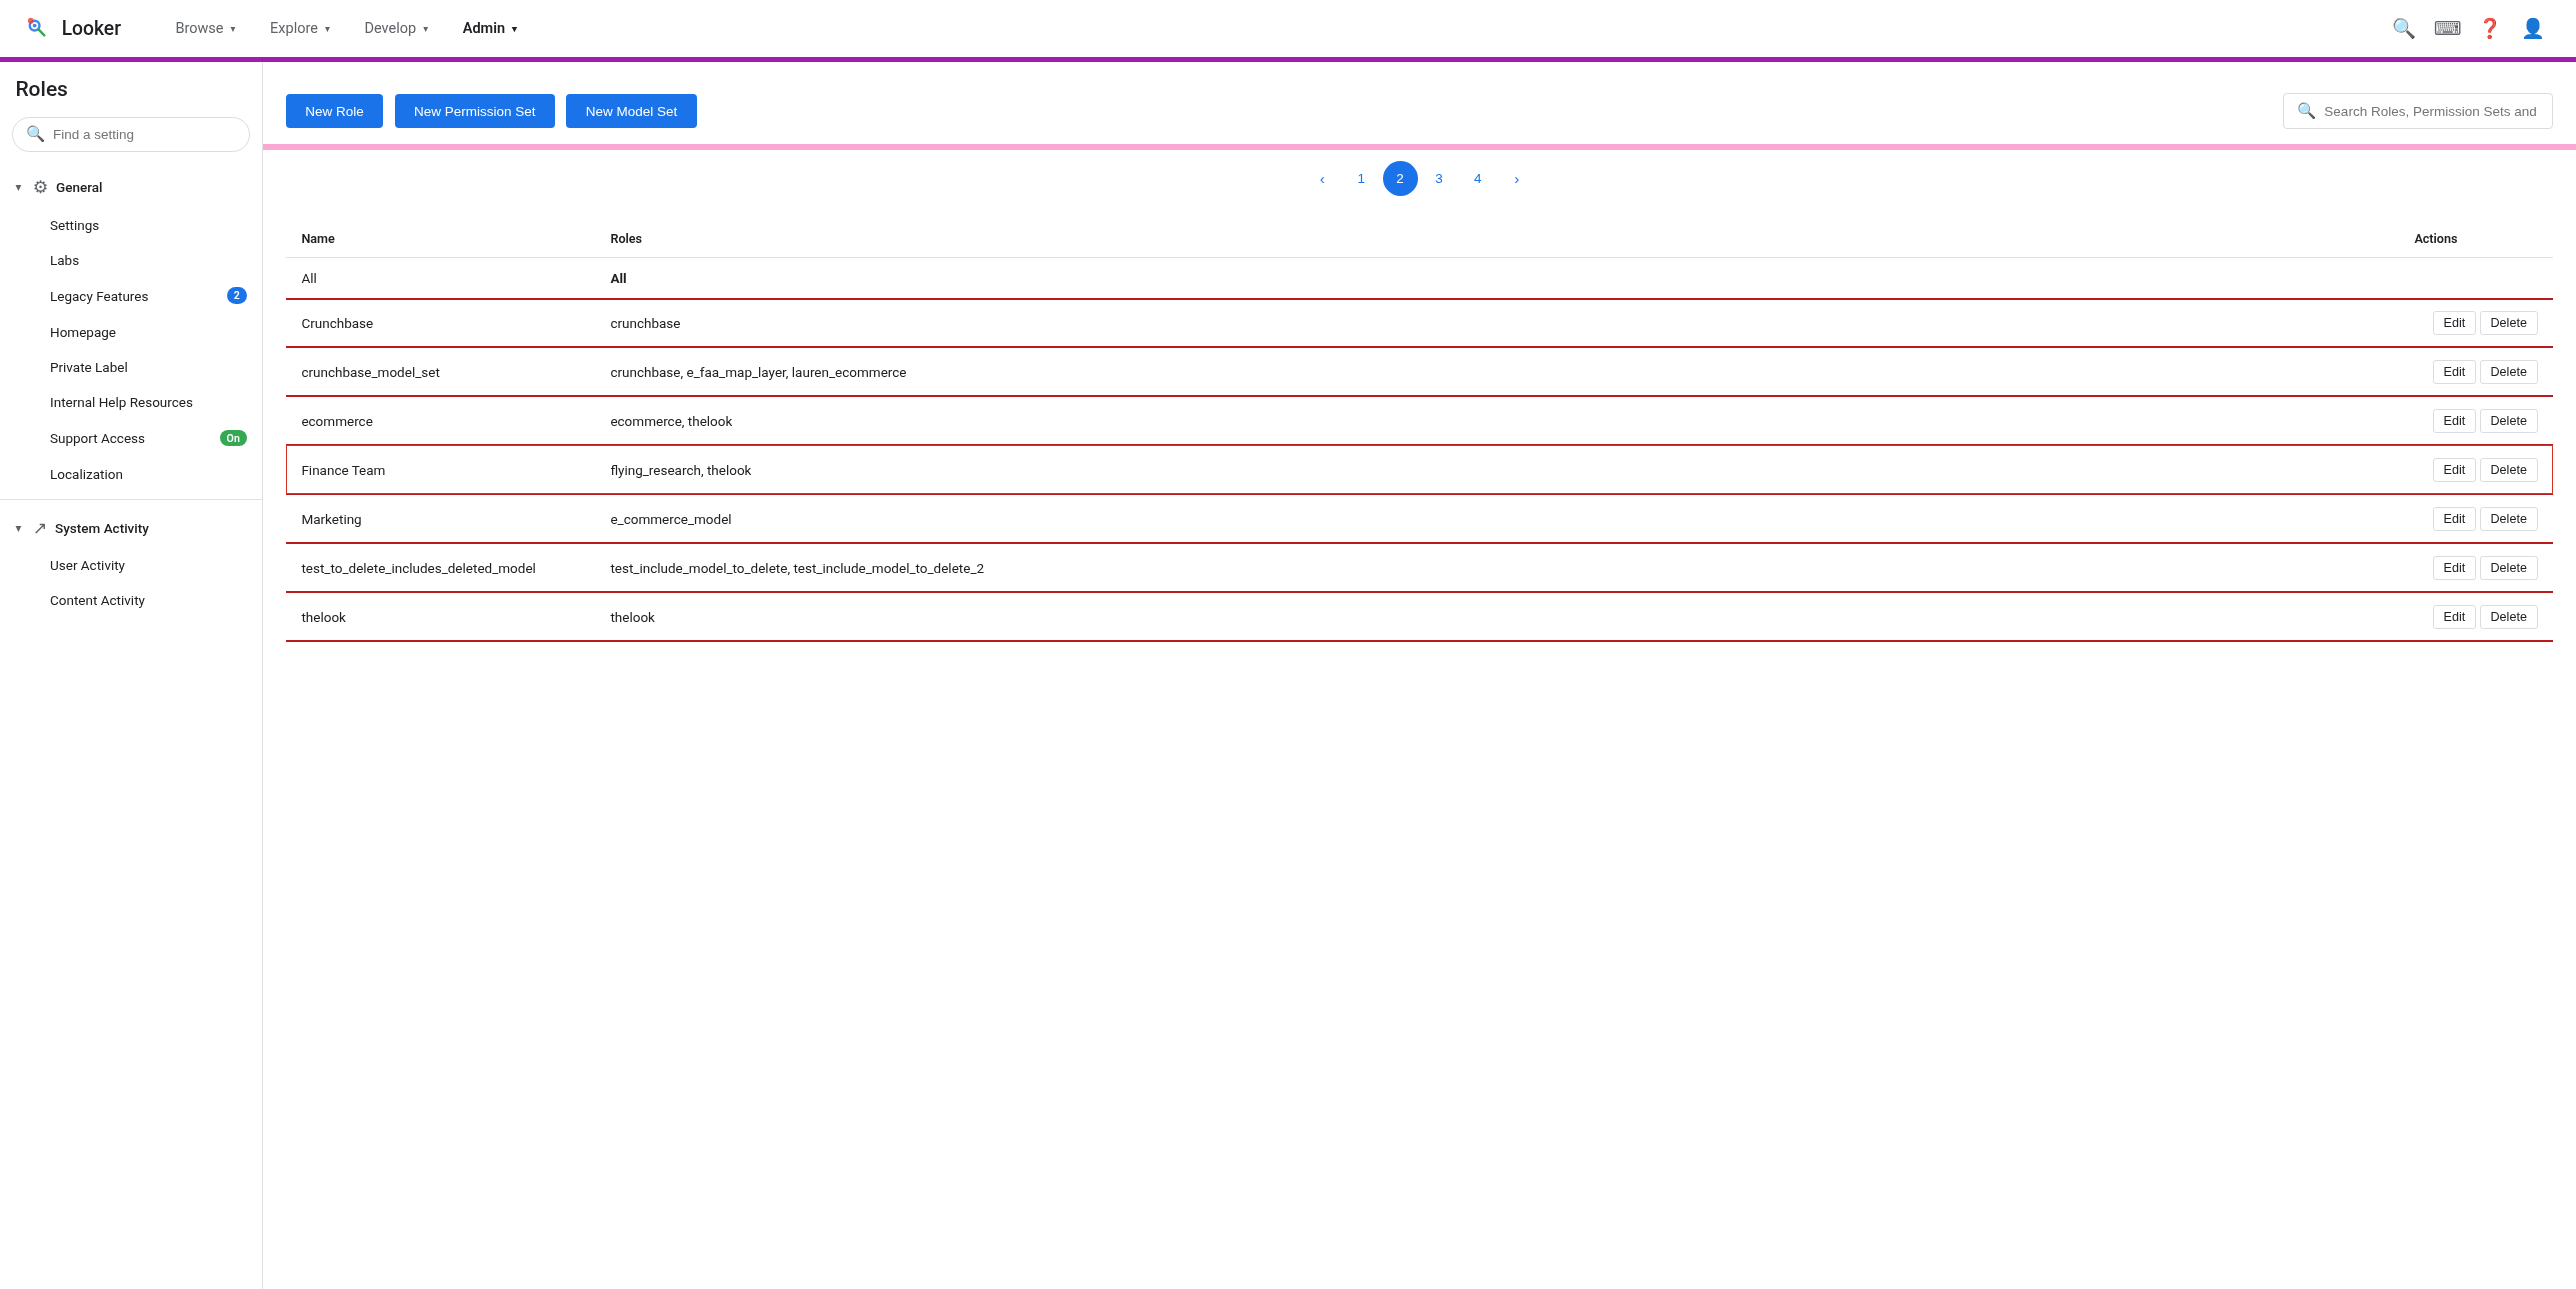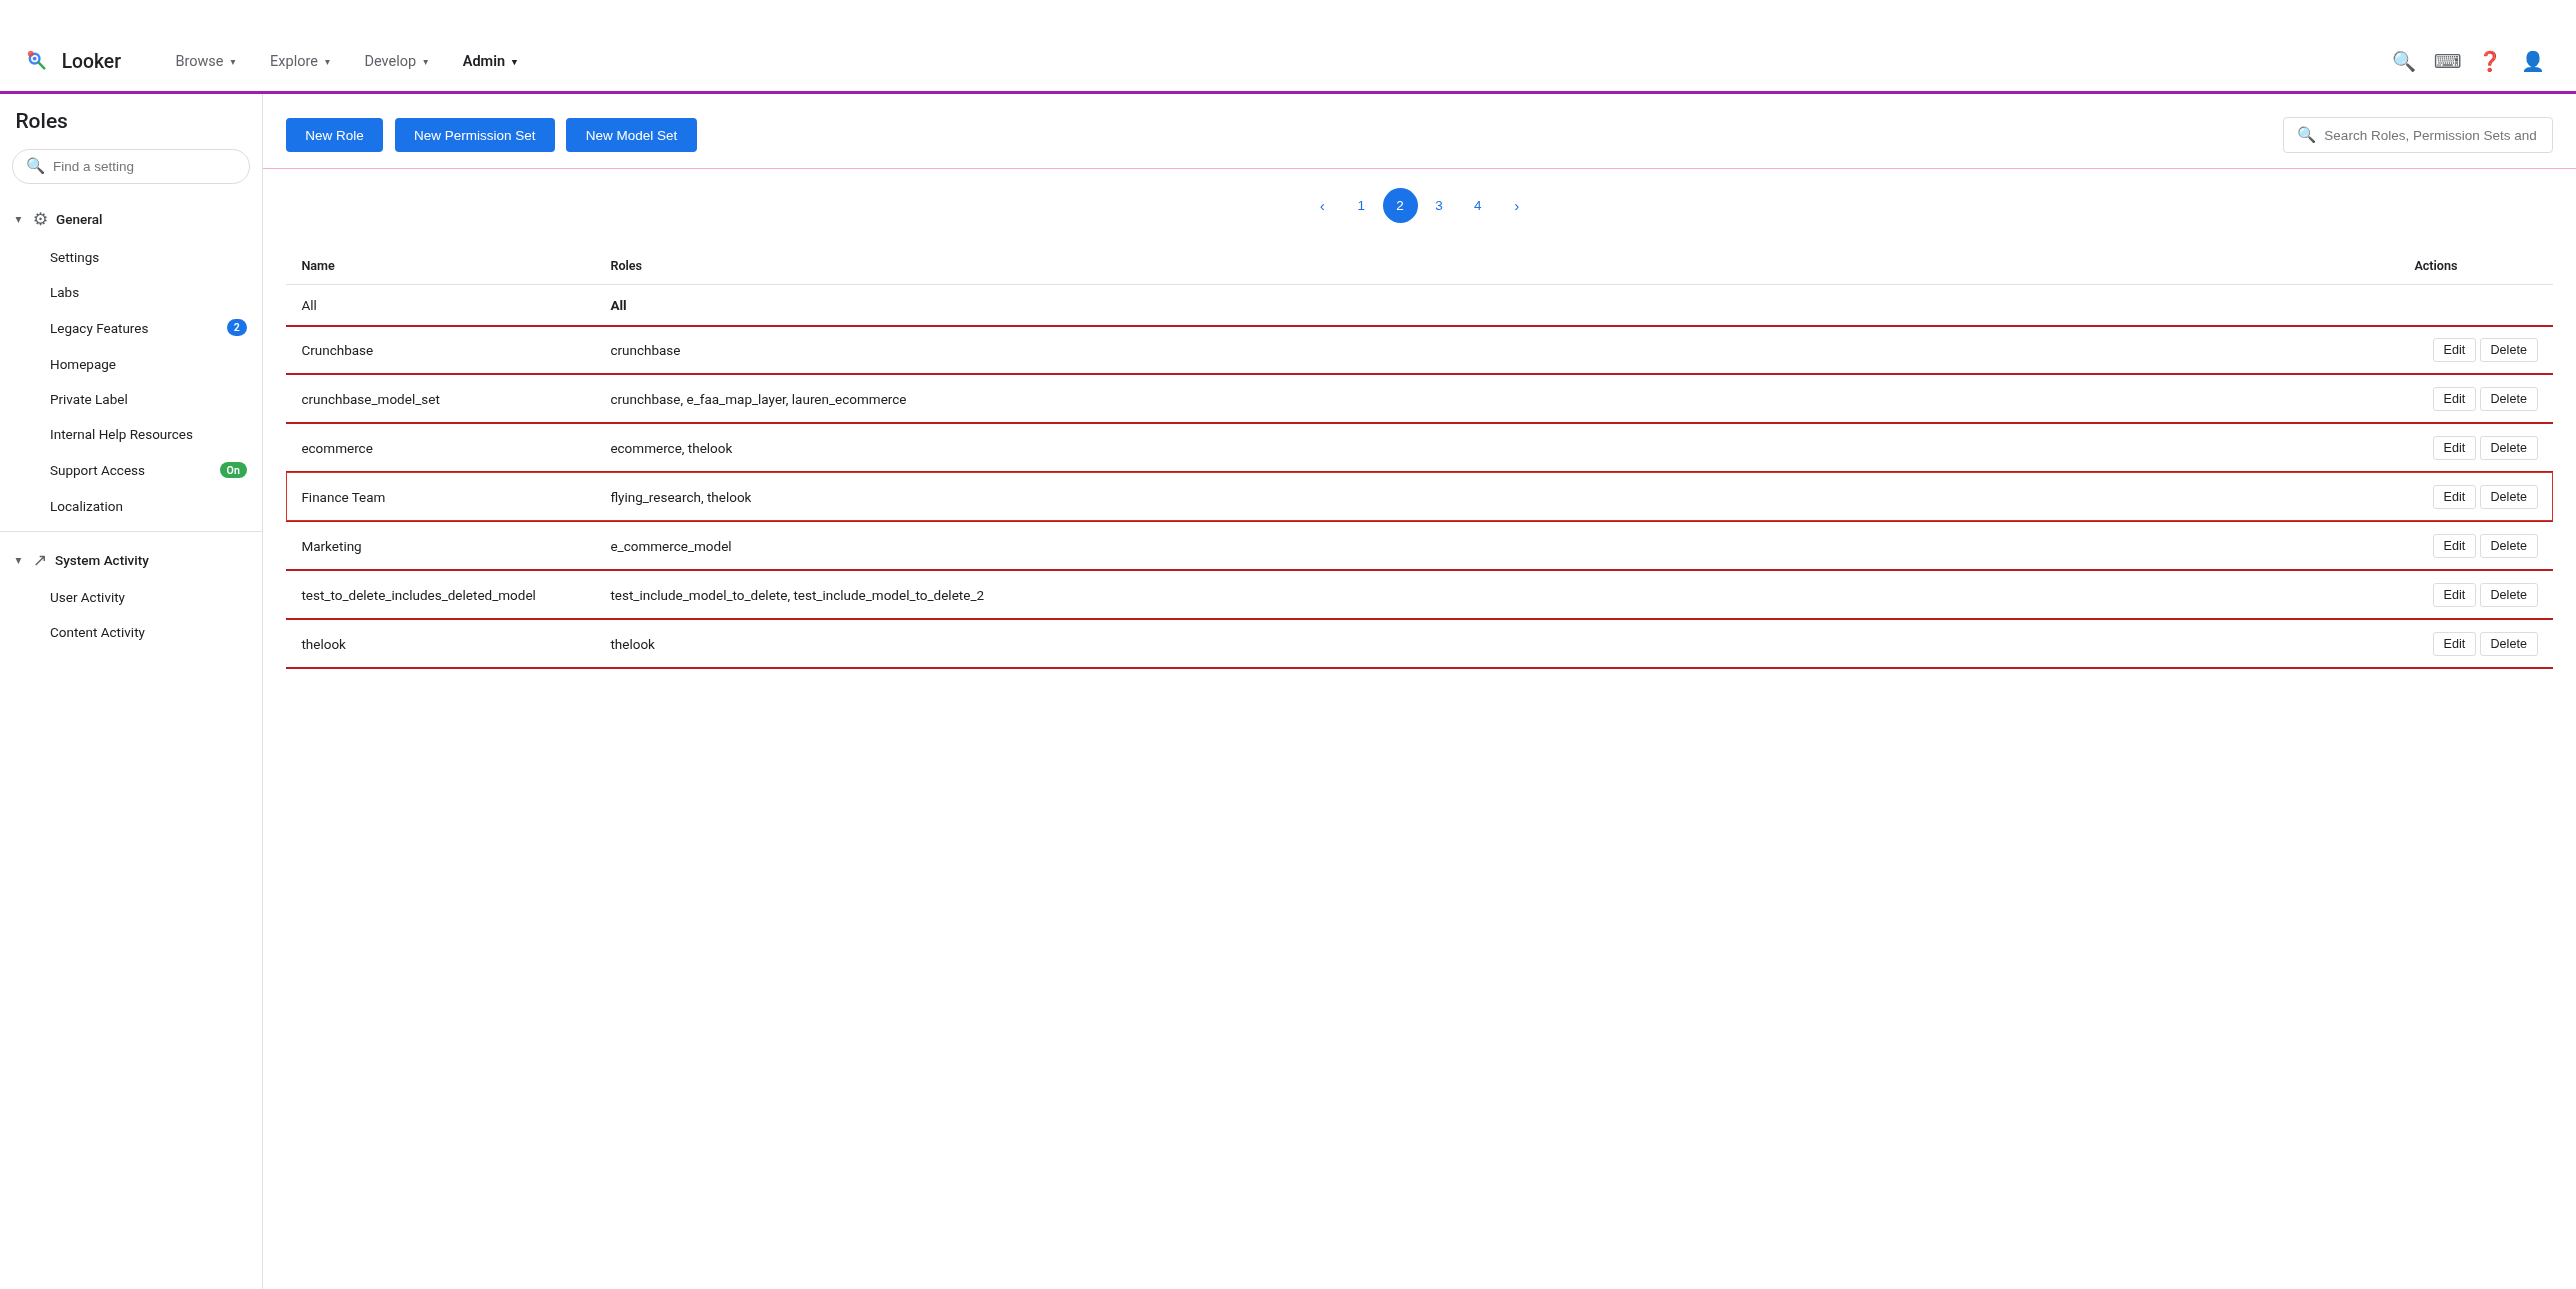--- a/index.html
+++ b/index.html
@@ -3,24 +3,23 @@
   <meta charset="utf-8">
   <style>
     * { box-sizing: border-box; margin: 0; padding: 0; }
     body { font-family: 'Google Sans', Roboto, Arial, sans-serif; font-size: 13.5px; color: #202124; background: #fff; }
 
     
     .top-nav {
       display: flex;
       align-items: center;
       height: 62px;
-      border-bottom: 3px solid #a21caf;
+      border-bottom: 5px solid #a21caf;
       padding: 0 23px;
       background: #fff;
-      margin-top: 32px;
     }
     .logo-area {
       display: flex;
       align-items: center;
       gap: 7.7px;
       margin-right: 39px;
       text-decoration: none;
     }
     .logo-icon {
       width: 31px;
@@ -154,23 +153,23 @@
       flex: 1;
       overflow-y: auto;
       padding: 0;
     }
 
     .toolbar {
       display: flex;
       align-items: center;
       justify-content: space-between;
       padding: 15.4px 23px;
-      border-bottom: 1px solid #f9a8d4;
+      border-bottom: 6px solid #f9a8d4;
       position: sticky;
-      top: 8px;
+      top: 16px;
       background: #fff;
       z-index: 10;
     }
     .toolbar-left {
       display: flex;
       align-items: center;
       gap: 11.6px;
     }
     .btn-primary {
       background: #1a73e8;

